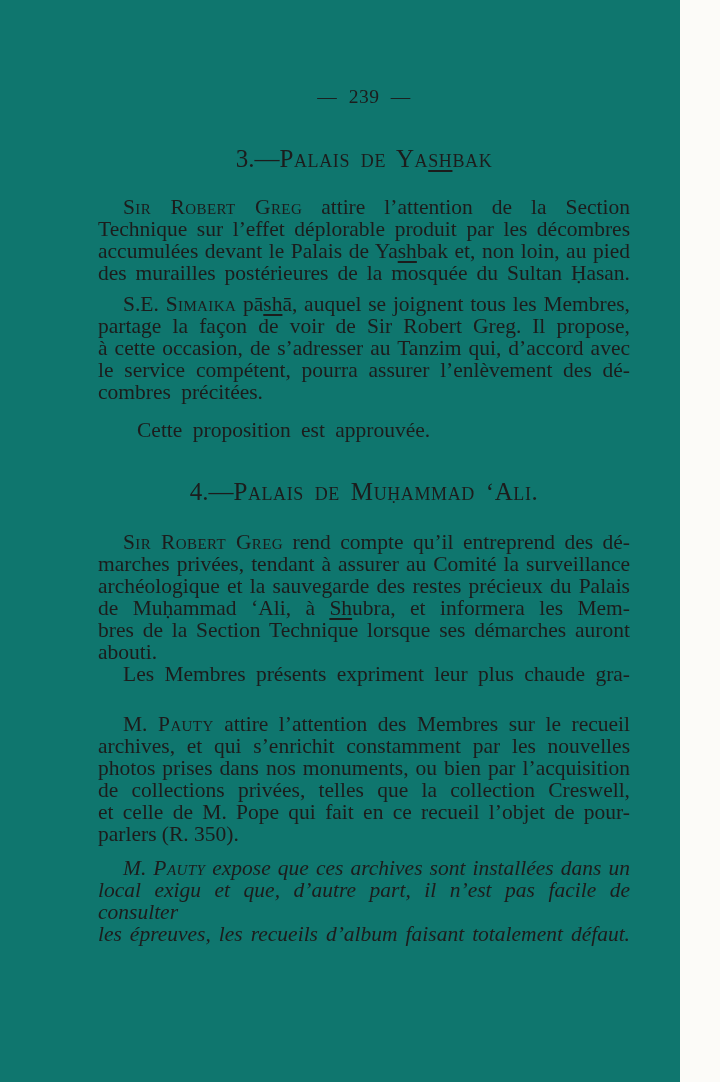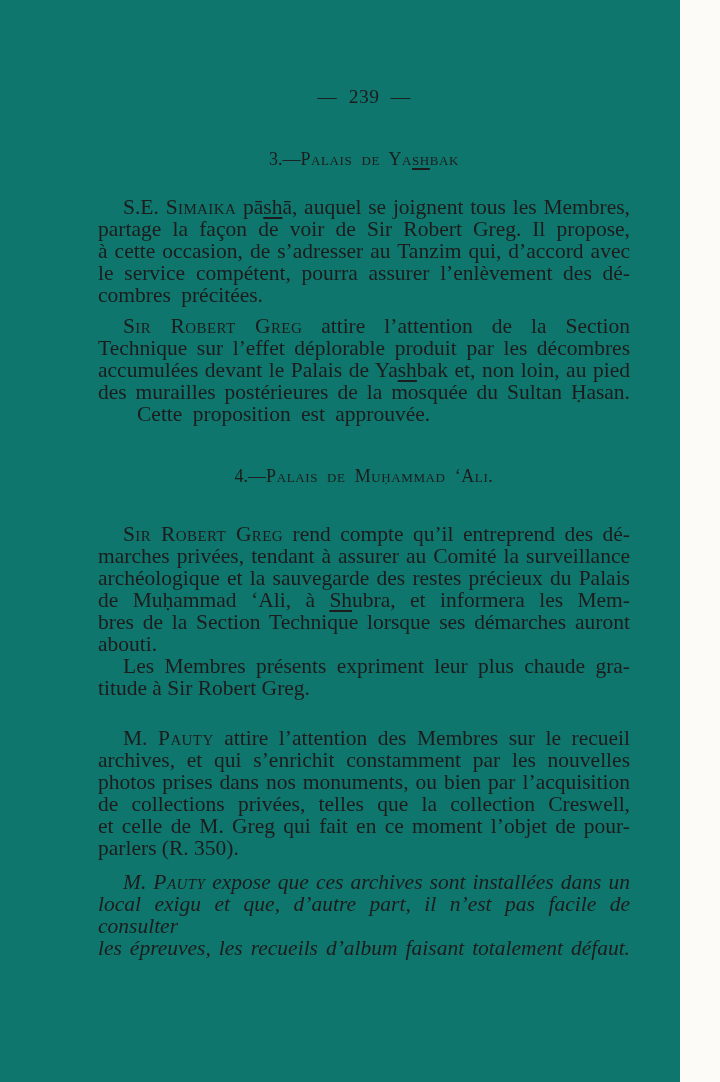--- a/index.html
+++ b/index.html
@@ -28,21 +28,21 @@
     letter-spacing: 0.5px;
   }
   .content {
     position: absolute;
     left: 98px;
     top: 148px;
     width: 532px;
   }
   .heading {
     text-align: center;
-    font-size: 18px;
+    font-size: 25px;
     line-height: 22px;
     word-spacing: 4px;
     white-space: nowrap;
   }
   .heading .sc {
     font-variant: small-caps;
     letter-spacing: 0.6px;
   }
   .para { margin: 0; }
   .line {
@@ -67,70 +67,69 @@
   }
   .u {
     text-decoration: underline;
     text-decoration-thickness: 1.5px;
     text-underline-offset: 2.5px;
   }
   
   #content > :nth-child(1)  { margin-top: 0; }    
   #content > :nth-child(2)  { margin-top: 26px; } 
   #content > :nth-child(3)  { margin-top: 9px; }  
-  #content > :nth-child(4)  { margin-top: 0; }    
+  #content > :nth-child(4)  { margin-top: 16px; }    
   #content > :nth-child(5)  { margin-top: 40px; } 
-  #content > :nth-child(6)  { margin-top: 36px; } 
+  #content > :nth-child(6)  { margin-top: 28px; } 
   #content > :nth-child(7)  { margin-top: 0; }    
   #content > :nth-child(8)  { margin-top: 28px; } 
   #content > :nth-child(9)  { margin-top: 12px; font-style: italic; } 
   #content > :nth-child(10) { margin-top: 0; }    
 </style>
 </head>
 <body>
 
 <div class="page">
   <div class="page-number">— 239 —</div>
   <main class="content" id="content">
       <div class="heading"><span>3.—</span><span class="sc">Palais de Ya</span><span class="sc u">sh</span><span class="sc">bak</span></div>
       <div class="para">
+        <div class="line justify first"><span class="sc">Sir Robert Greg</span><span> attire l’attention de la Section</span></div>
+        <div class="line justify"><span>Technique sur l’effet déplorable produit par les décombres</span></div>
+        <div class="line justify"><span>accumulées devant le Palais de Ya</span><span class="u">sh</span><span>bak et, non loin, au pied</span></div>
+        <div class="line justify"><span>des murailles postérieures de la mosquée du Sultan Ḥasan.</span></div>
+      </div>
+      <div class="para">
         <div class="line justify first"><span>S.E. </span><span class="sc">Simaika</span><span> pā</span><span class="u">sh</span><span>ā, auquel se joignent tous les Membres,</span></div>
         <div class="line justify"><span>partage la façon de voir de Sir Robert Greg. Il propose,</span></div>
         <div class="line justify"><span>à cette occasion, de s’adresser au Tanzim qui, d’accord avec</span></div>
         <div class="line justify"><span>le service compétent, pourra assurer l’enlèvement des dé-</span></div>
         <div class="line short spread"><span>combres précitées.</span></div>
-      </div>
-      <div class="para">
-        <div class="line justify first"><span class="sc">Sir Robert Greg</span><span> attire l’attention de la Section</span></div>
-        <div class="line justify"><span>Technique sur l’effet déplorable produit par les décombres</span></div>
-        <div class="line justify"><span>accumulées devant le Palais de Ya</span><span class="u">sh</span><span>bak et, non loin, au pied</span></div>
-        <div class="line justify"><span>des murailles postérieures de la mosquée du Sultan Ḥasan.</span></div>
       </div>
       <div class="para">
         <div class="line short bigfirst spread"><span>Cette proposition est approuvée.</span></div>
       </div>
       <div class="heading"><span>4.—</span><span class="sc">Palais de Muḥammad ‘Ali.</span></div>
       <div class="para">
         <div class="line justify first"><span class="sc">Sir Robert Greg</span><span> rend compte qu’il entreprend des dé-</span></div>
         <div class="line justify"><span>marches privées, tendant à assurer au Comité la surveillance</span></div>
         <div class="line justify"><span>archéologique et la sauvegarde des restes précieux du Palais</span></div>
         <div class="line justify"><span>de Muḥammad ‘Ali, à </span><span class="u">Sh</span><span>ubra, et informera les Mem-</span></div>
         <div class="line justify"><span>bres de la Section Technique lorsque ses démarches auront</span></div>
         <div class="line short"><span>abouti.</span></div>
       </div>
       <div class="para">
         <div class="line justify first"><span>Les Membres présents expriment leur plus chaude gra-</span></div>
-        <div class="line short"><span>titude à Sir Robert Greg.</span></div>
       </div>
       <div class="para">
         <div class="line justify first"><span>M. </span><span class="sc">Pauty</span><span> attire l’attention des Membres sur le recueil</span></div>
         <div class="line justify"><span>archives, et qui s’enrichit constamment par les nouvelles</span></div>
         <div class="line justify"><span>photos prises dans nos monuments, ou bien par l’acquisition</span></div>
         <div class="line justify"><span>de collections privées, telles que la collection Creswell,</span></div>
-        <div class="line justify"><span>et celle de M. Greg qui fait en ce moment l’objet de pour-</span></div>
+        <div class="line justify"><span>et celle de M. Pope qui fait en ce recueil l’objet de pour-</span></div>
         <div class="line short"><span>parlers (R. 350).</span></div>
       </div>
       <div class="para">
         <div class="line justify first"><span>M. </span><span class="sc">Pauty</span><span> expose que ces archives sont installées dans un</span></div>
         <div class="line justify"><span>local exigu et que, d’autre part, il n’est pas facile de consulter</span></div>
         <div class="line justify"><span>les épreuves, les recueils d’album faisant totalement défaut.</span></div>
       </div>
     </main>
 </div>
 

